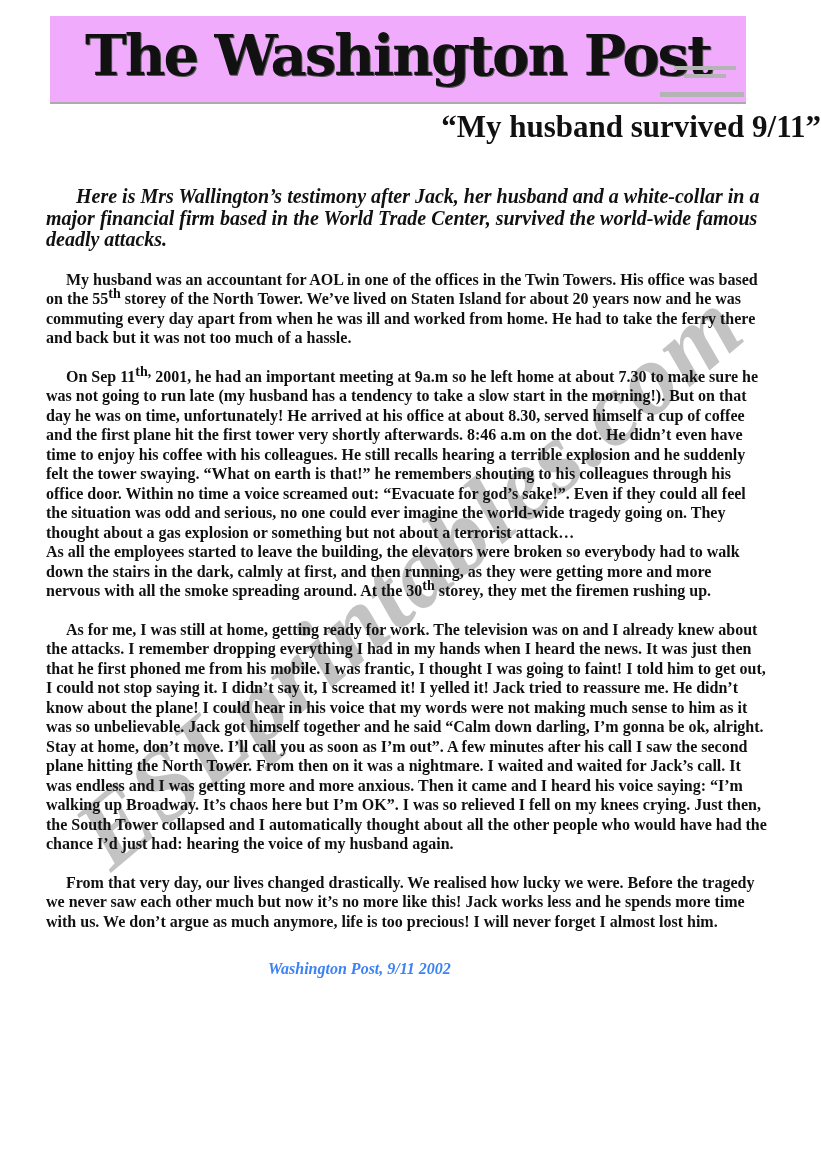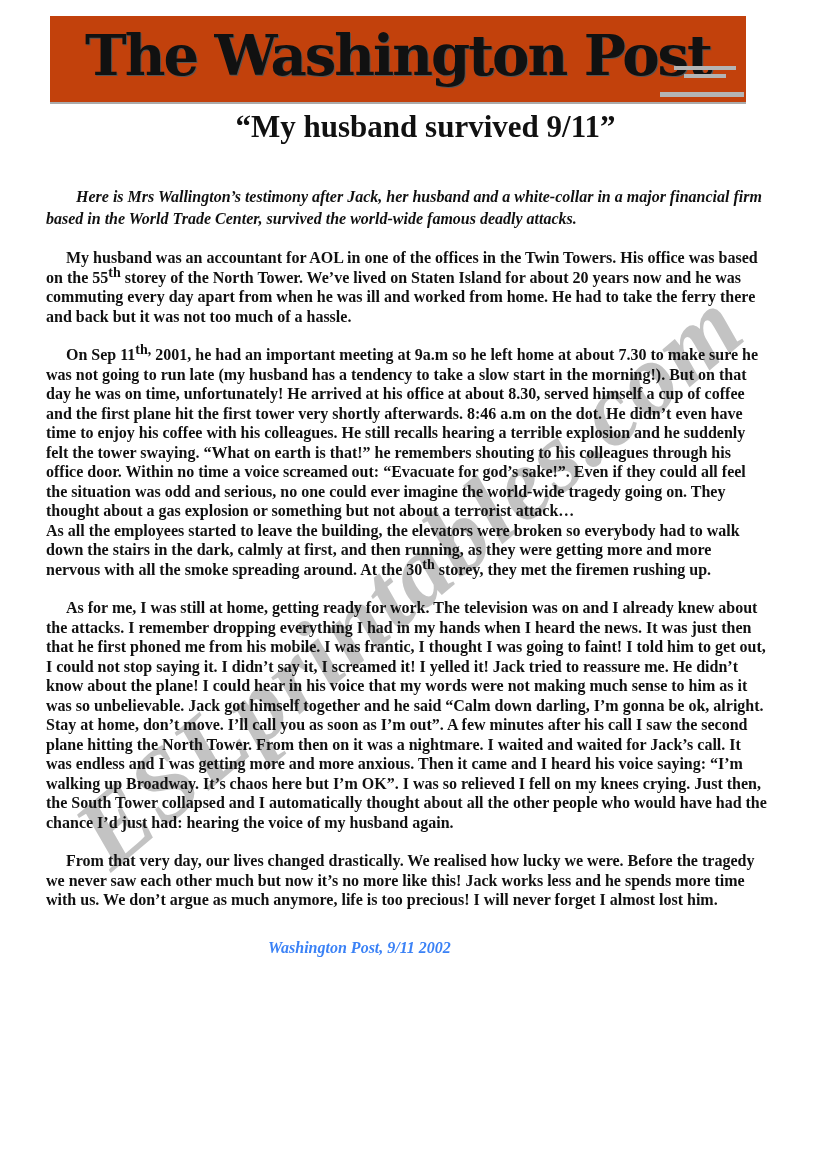--- a/index.html
+++ b/index.html
@@ -25,59 +25,59 @@
     white-space: nowrap;
     z-index: 0;
     user-select: none;
   }
   .content { position: absolute; inset: 0; z-index: 1; }
   .masthead {
     position: absolute;
     left: 50px; top: 16px;
     width: 696px; height: 86px;
     border-bottom: 2px solid #ababab;
-    background: #c2410c;
+    background: #f0abfc;
   }
   .masthead-title {
     text-align: center;
     font-family: "DejaVu Serif", serif;
     font-weight: bold;
     font-size: 56px;
     line-height: 78px;
     letter-spacing: -2px;
     color: #111111;
     text-shadow: 1px 1px 0 #555;
     white-space: nowrap;
   }
   .fp-line { position: absolute; background: #b4b4b4; }
   .fp-line.l1 { top: 50px; right: 10px; width: 62px; height: 4px; }
   .fp-line.l2 { top: 58px; right: 20px; width: 42px; height: 4px; }
   .fp-line.l3 { top: 76px; right: 2px; width: 84px; height: 5px; }
   .headline {
     margin: 110px 0 0 30px;
-    text-align: center;
+    text-align: right;
     font-size: 31px;
     line-height: 34px;
     font-weight: bold;
     color: #111;
   }
   .byline {
     margin: 3px 0 0 230px;
     text-align: center;
     font-size: 17px;
     line-height: 20px;
     font-weight: bold;
     color: #111;
   }
   .intro {
     margin: 42px 53px 0 46px;
     text-indent: 30px;
     font-weight: bold;
     font-style: italic;
-    font-size: 16px;
+    font-size: 20px;
     line-height: 21.5px;
     color: #111;
   }
   .article-body { margin: 0 53px 0 46px; }
   .body-para {
     margin: 19px 0 0 0;
     text-indent: 20px;
     font-weight: bold;
     font-size: 16px;
     line-height: 19.5px;

